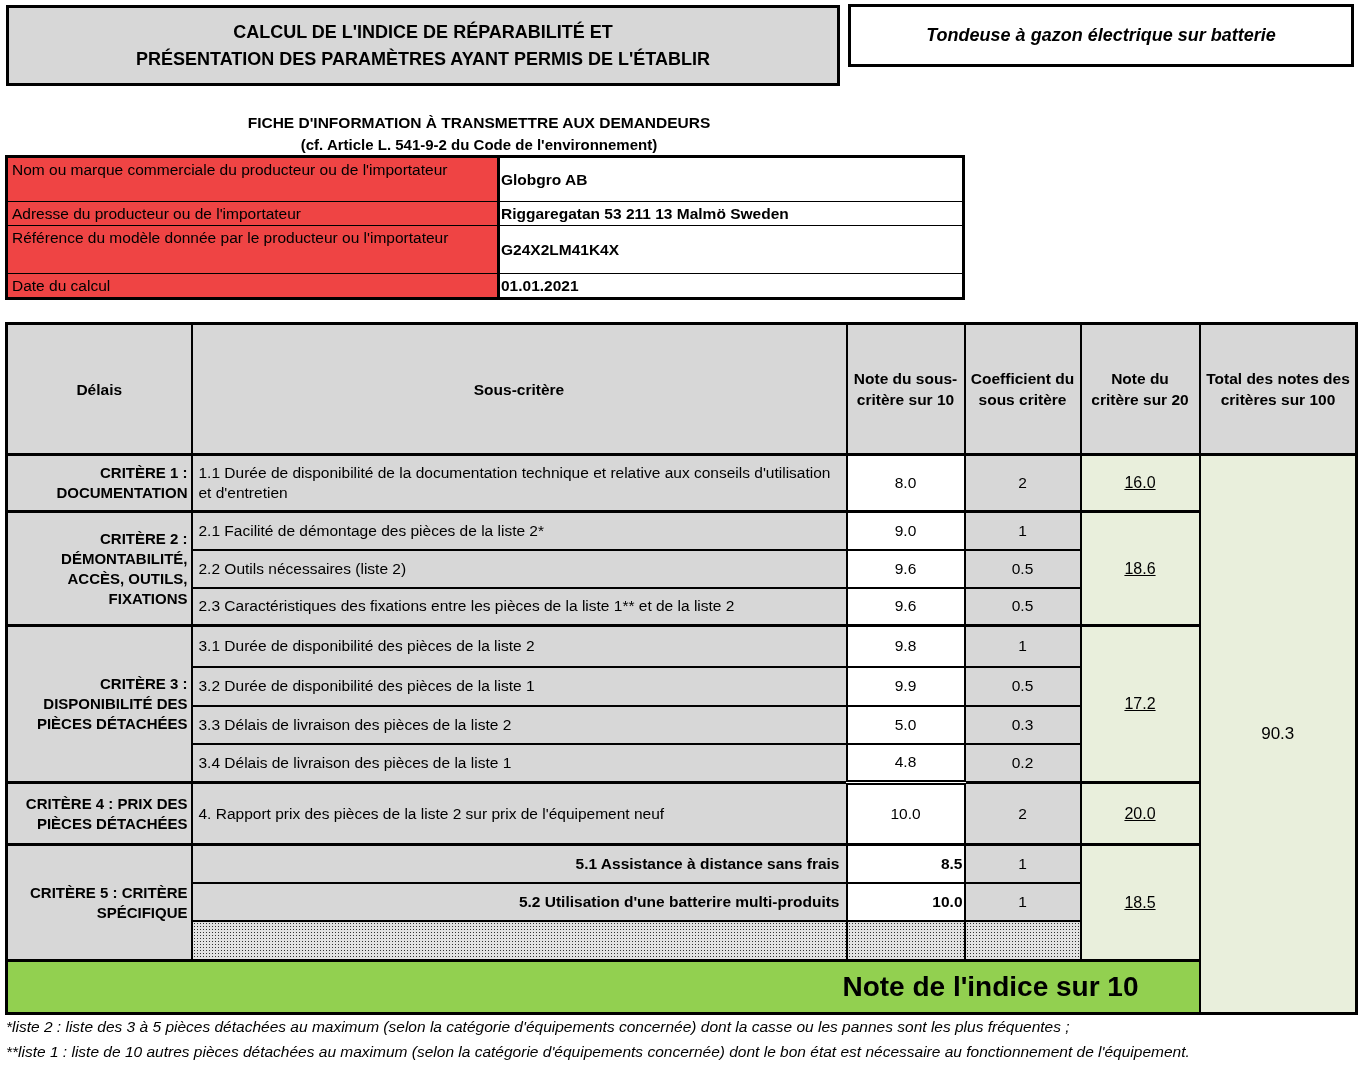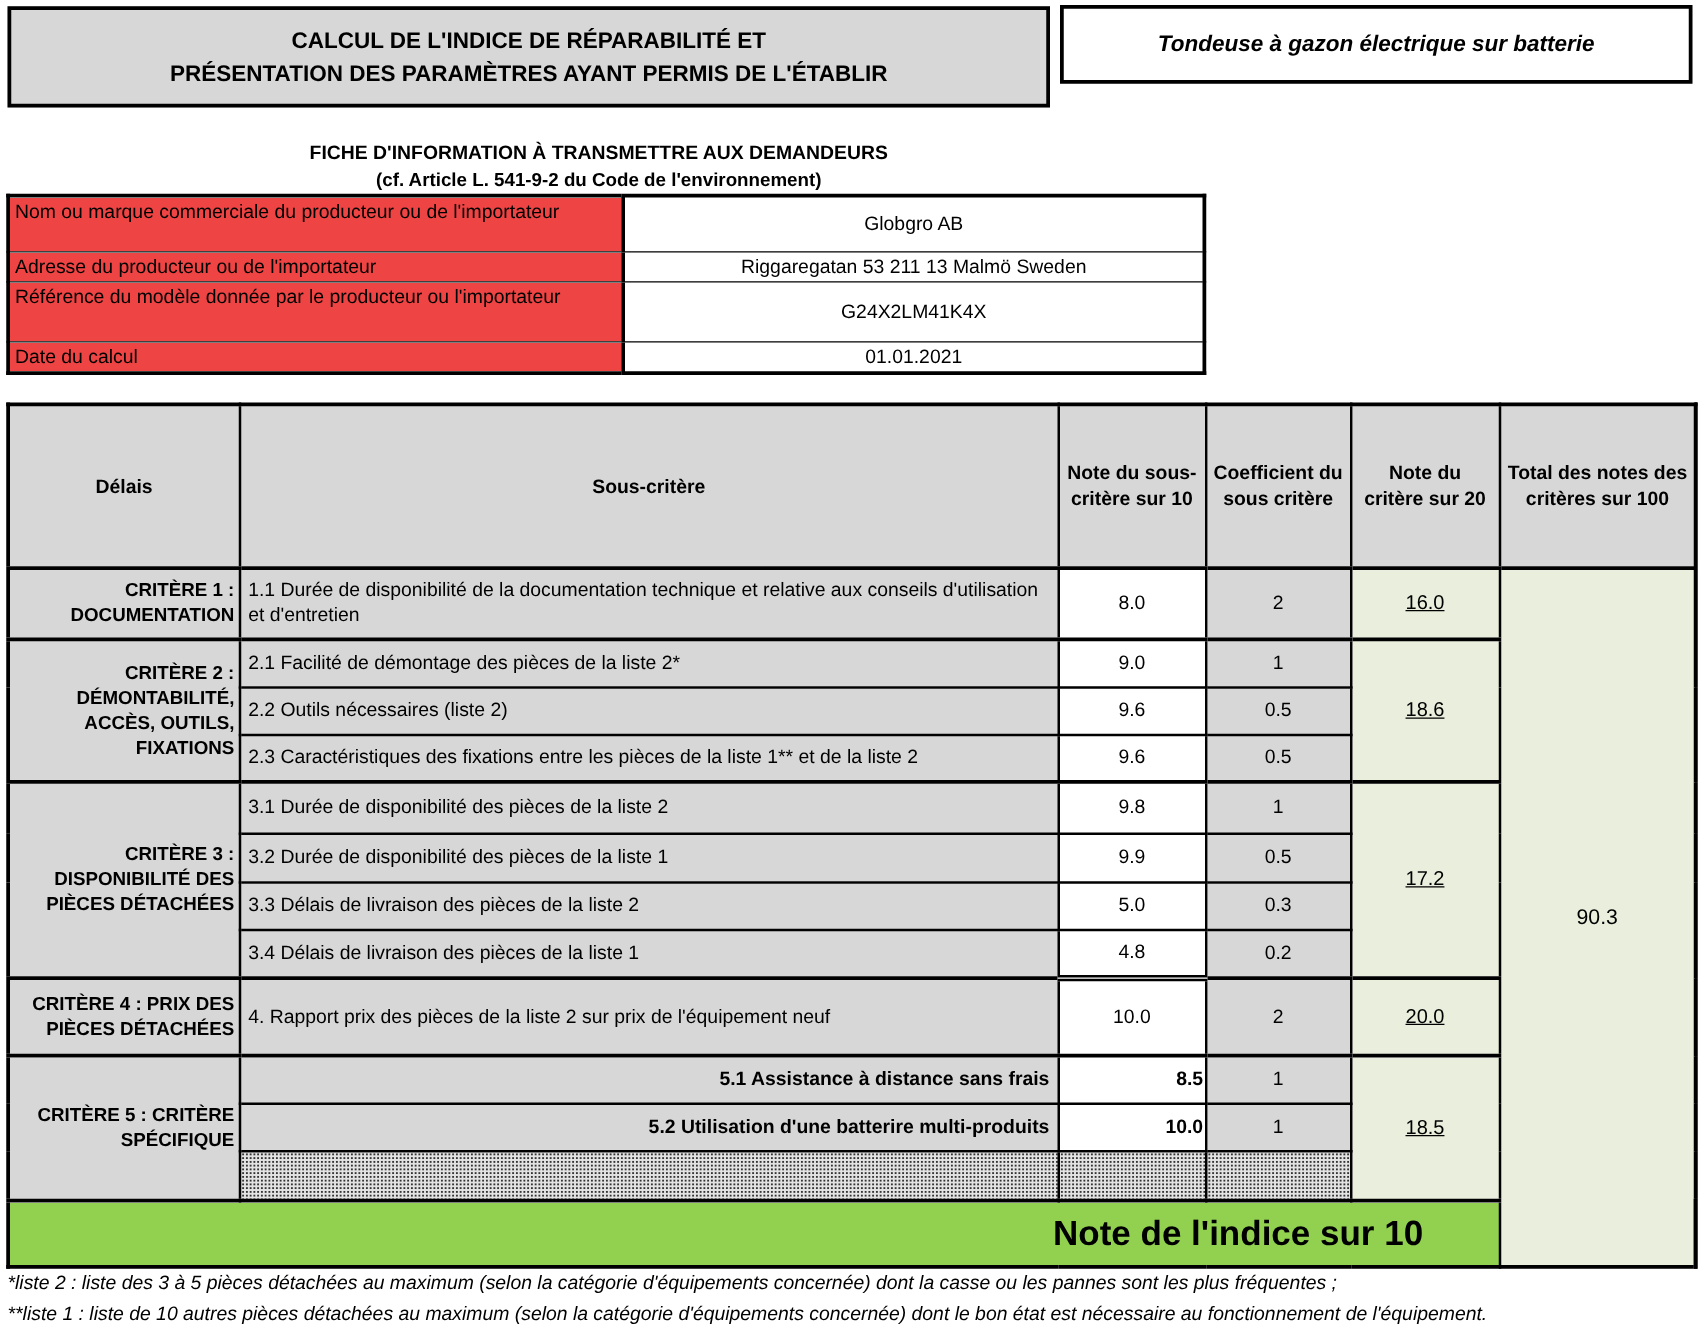--- a/index.html
+++ b/index.html
@@ -27,21 +27,21 @@
   table { border-collapse:collapse; table-layout:fixed; }
   td, th { box-sizing:border-box; overflow:hidden; }
 
   
   .info-table { position:absolute; left:5px; top:155px; width:957px; border:3px solid #000; }
   .info-table td { border:1.5px solid #000; font-size:15.5px; }
   .info-table td.label {
     background:#ef4444; vertical-align:top; padding:1px 4px; line-height:21px;
     border-right:3px solid #000;
   }
-  .info-table td.value { background:#fff; font-weight:normal; text-align:center; vertical-align:middle; }
+  .info-table td.value { background:#fff; font-weight:bold; vertical-align:middle; }
 
   
   .score-table { position:absolute; left:5px; top:322px; width:1350px; border:3px solid #000; }
   .score-table th, .score-table td { border:2px solid #000; }
   .score-table th {
     background:#d7d7d7; font-weight:bold; font-size:15.5px; line-height:21px;
     text-align:center; vertical-align:middle; border-bottom:3px solid #000; padding:0 4px;
   }
   .score-table tr.group > td { border-top:3px solid #000; }
   td.crit {

